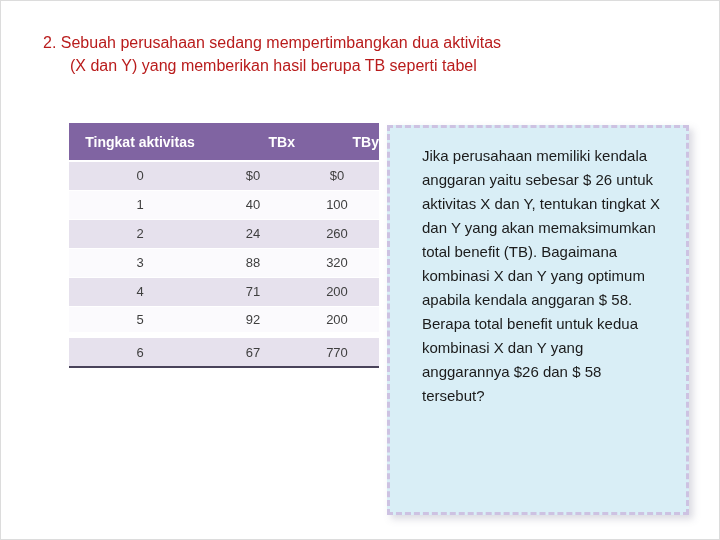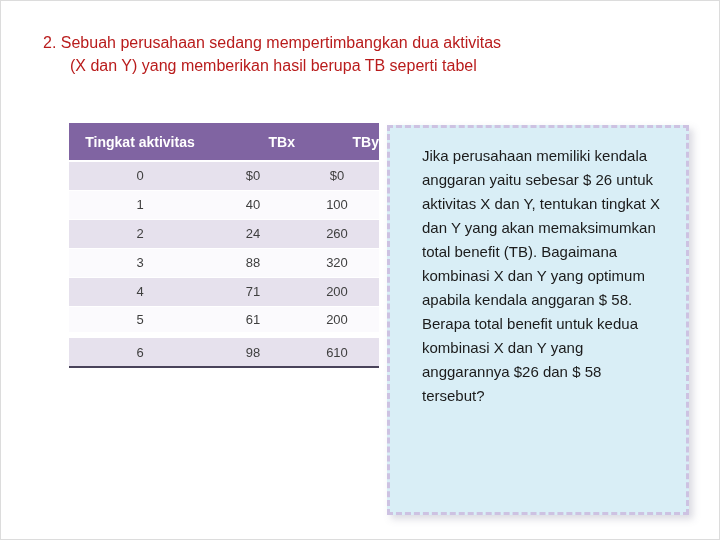--- a/index.html
+++ b/index.html
@@ -100,27 +100,27 @@
         <td>88</td>
         <td>320</td>
       </tr>
       <tr>
         <td>4</td>
         <td>71</td>
         <td>200</td>
       </tr>
       <tr>
         <td>5</td>
-        <td>61</td>
+        <td>92</td>
         <td>200</td>
       </tr>
       <tr>
         <td>6</td>
-        <td>98</td>
-        <td>610</td>
+        <td>67</td>
+        <td>770</td>
       </tr>
     </tbody>
   </table>
 
   <div class="note">
     <div class="note-text">Jika perusahaan memiliki kendala anggaran yaitu sebesar $ 26 untuk aktivitas X dan Y, tentukan tingkat X dan Y yang akan memaksimumkan total benefit (TB). Bagaimana kombinasi X dan Y yang optimum apabila kendala anggaran $ 58. Berapa total benefit untuk kedua kombinasi X dan Y yang anggarannya $26 dan $ 58 tersebut?</div>
   </div>
 
 </div>
 

